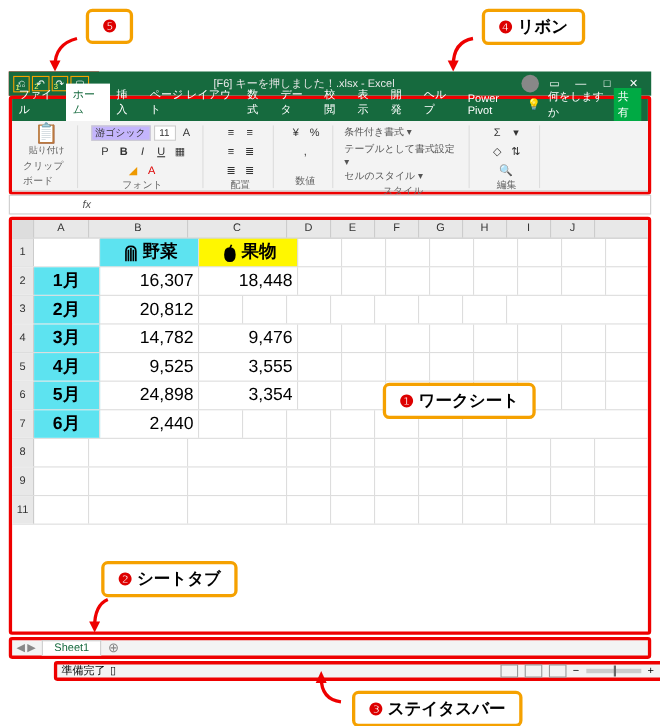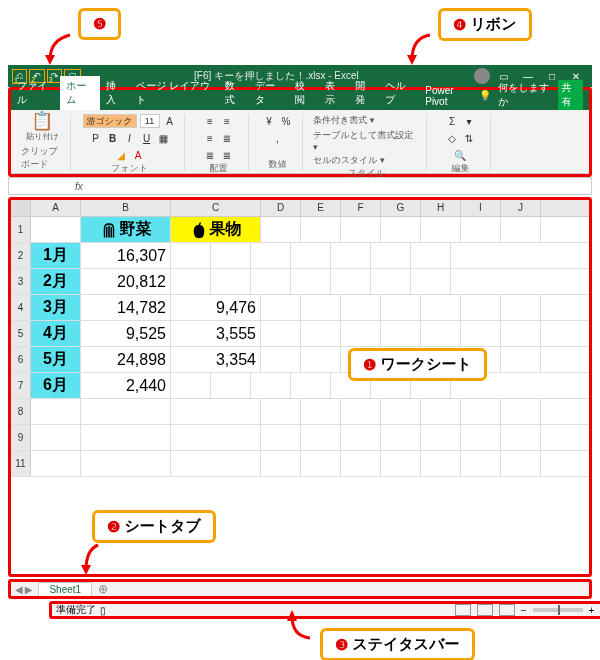--- a/index.html
+++ b/index.html
@@ -49,21 +49,21 @@
   .colheads { display: flex; background: #e8e8e8; border-bottom: 1px solid #ccc; font-size: 10px; color: #333; }
   .colheads div { border-right: 1px solid #ccc; text-align: center; height: 16px; line-height: 16px; }
   .ch-sel { width: 20px; background: #ddd; }
   .ch { flex: none; }
   .ch-A { width: 50px; } .ch-B { width: 90px; } .ch-C { width: 90px; }
   .ch-rest { width: 40px; }
   .rows { }
   .row { display: flex; border-bottom: 1px solid #ddd; height: 26px; }
   .rowhead { width: 20px; background: #e8e8e8; border-right: 1px solid #ccc; text-align: center; font-size: 10px; line-height: 26px; color: #333; }
   .cell { border-right: 1px solid #ddd; font-size: 16px; padding: 2px 4px; display: flex; align-items: center; }
-  .c-A { width: 50px; background: #5de3f0; font-weight: bold; justify-content: center; }
+  .c-A { width: 60px; background: #5de3f0; font-weight: bold; justify-content: center; }
   .c-B { width: 90px; justify-content: flex-end; }
   .c-C { width: 90px; justify-content: flex-end; }
   .c-rest { width: 40px; }
   .hdr-row .c-A { background: #fff; }
   .hdr-row .c-B { background: #5de3f0; font-weight: bold; justify-content: center; }
   .hdr-row .c-C { background: #fff700; font-weight: bold; justify-content: center; }
   .icon-veg, .icon-fruit { width: 18px; height: 18px; margin-right: 2px; display: inline-block; }
 
   
   .sheettabs { position: absolute; left: 8px; top: 579px; width: 584px; height: 20px; border: 3px solid #e00; border-radius: 3px; background: #f3f3f3; display: flex; align-items: center; font-size: 10px; padding: 0 4px; gap: 6px; }
@@ -141,21 +141,21 @@
   <div class="ribbon-body">
     <div class="ribbon-group group-clipboard">
       <div class="icons">
           <span style="font-size:18px;">📋</span>
         </div>
       <div style="font-size:8px;">貼り付け</div>
       <div class="label">クリップボード</div>
     </div>
     <div class="ribbon-group group-font">
       <div class="icons" style="width:100%;">
-        <span style="width:54px; border:1px solid #ccc; font-size:9px; background:#fdba74;">游ゴシック</span>
+        <span style="width:54px; border:1px solid #ccc; font-size:9px; background:#c4b5fd;">游ゴシック</span>
         <span style="width:20px; border:1px solid #ccc; font-size:9px; background:#fff;">11</span>
         <span>A</span>
         <span>P</span>
         <span>
             <b>B</b>
           </span>
         <span>
             <i>I</i>
           </span>
         <span>
@@ -250,20 +250,21 @@
         <div class="cell c-rest"></div>
         <div class="cell c-rest"></div>
         <div class="cell c-rest"></div>
         <div class="cell c-rest"></div>
     </div>
 
     <div class="row">
         <div class="rowhead">2</div>
         <div class="cell c-A">1月</div>
         <div class="cell c-B">16,307</div>
+        <div class="cell c-C">18,448</div>
         <div class="cell c-rest"></div>
         <div class="cell c-rest"></div>
         <div class="cell c-rest"></div>
         <div class="cell c-rest"></div>
         <div class="cell c-rest"></div>
         <div class="cell c-rest"></div>
         <div class="cell c-rest"></div>
       </div>
     <div class="row">
         <div class="rowhead">3</div>

